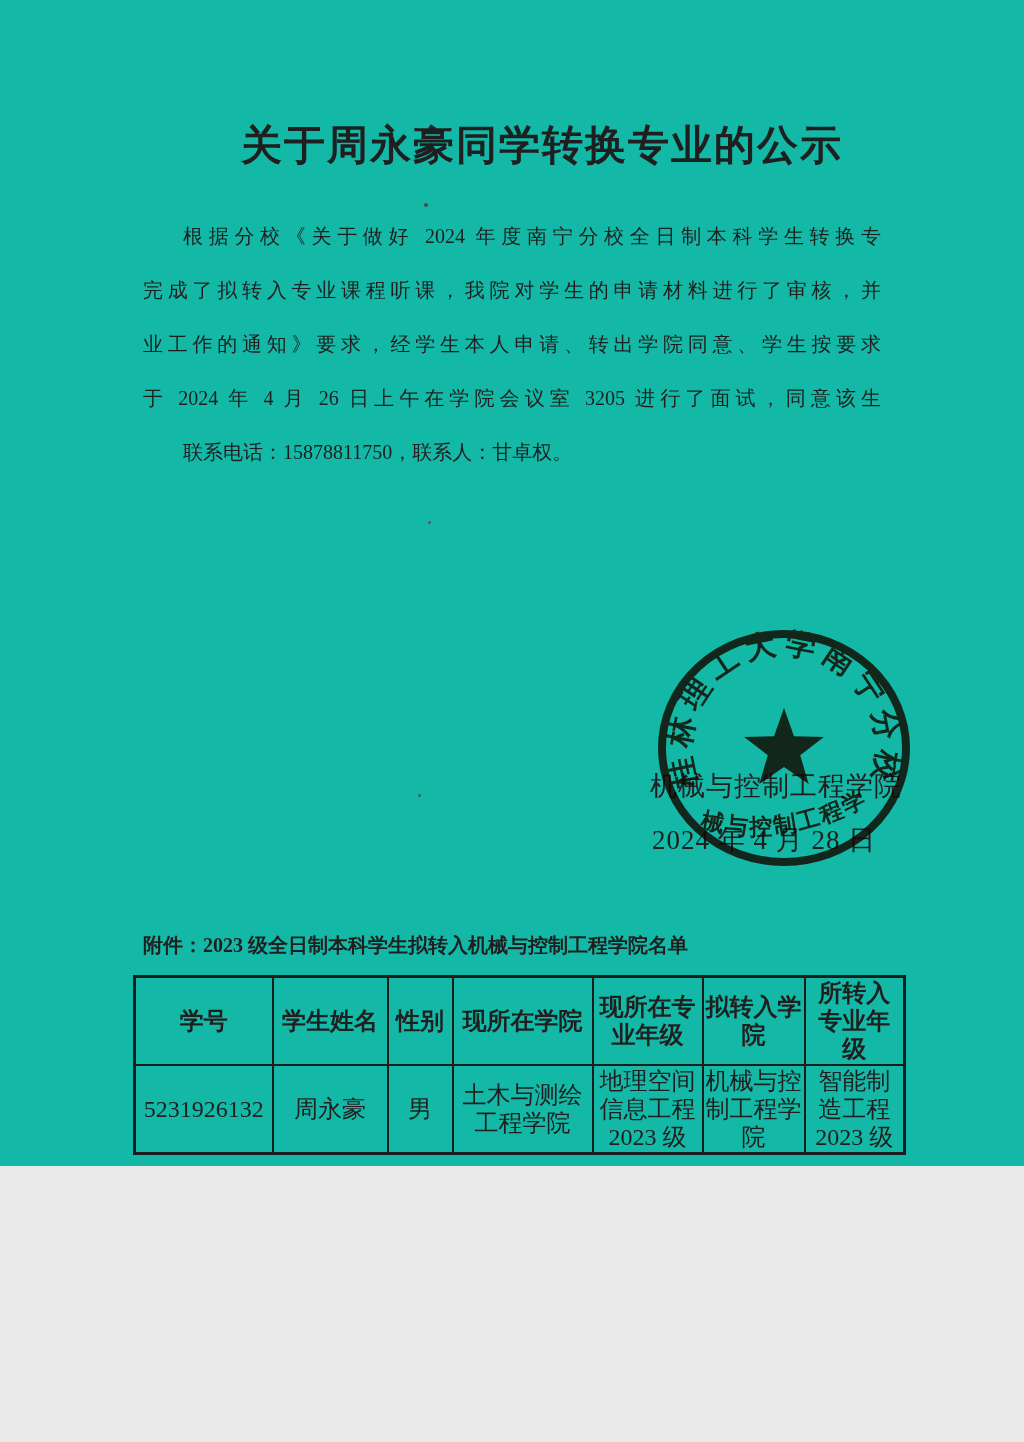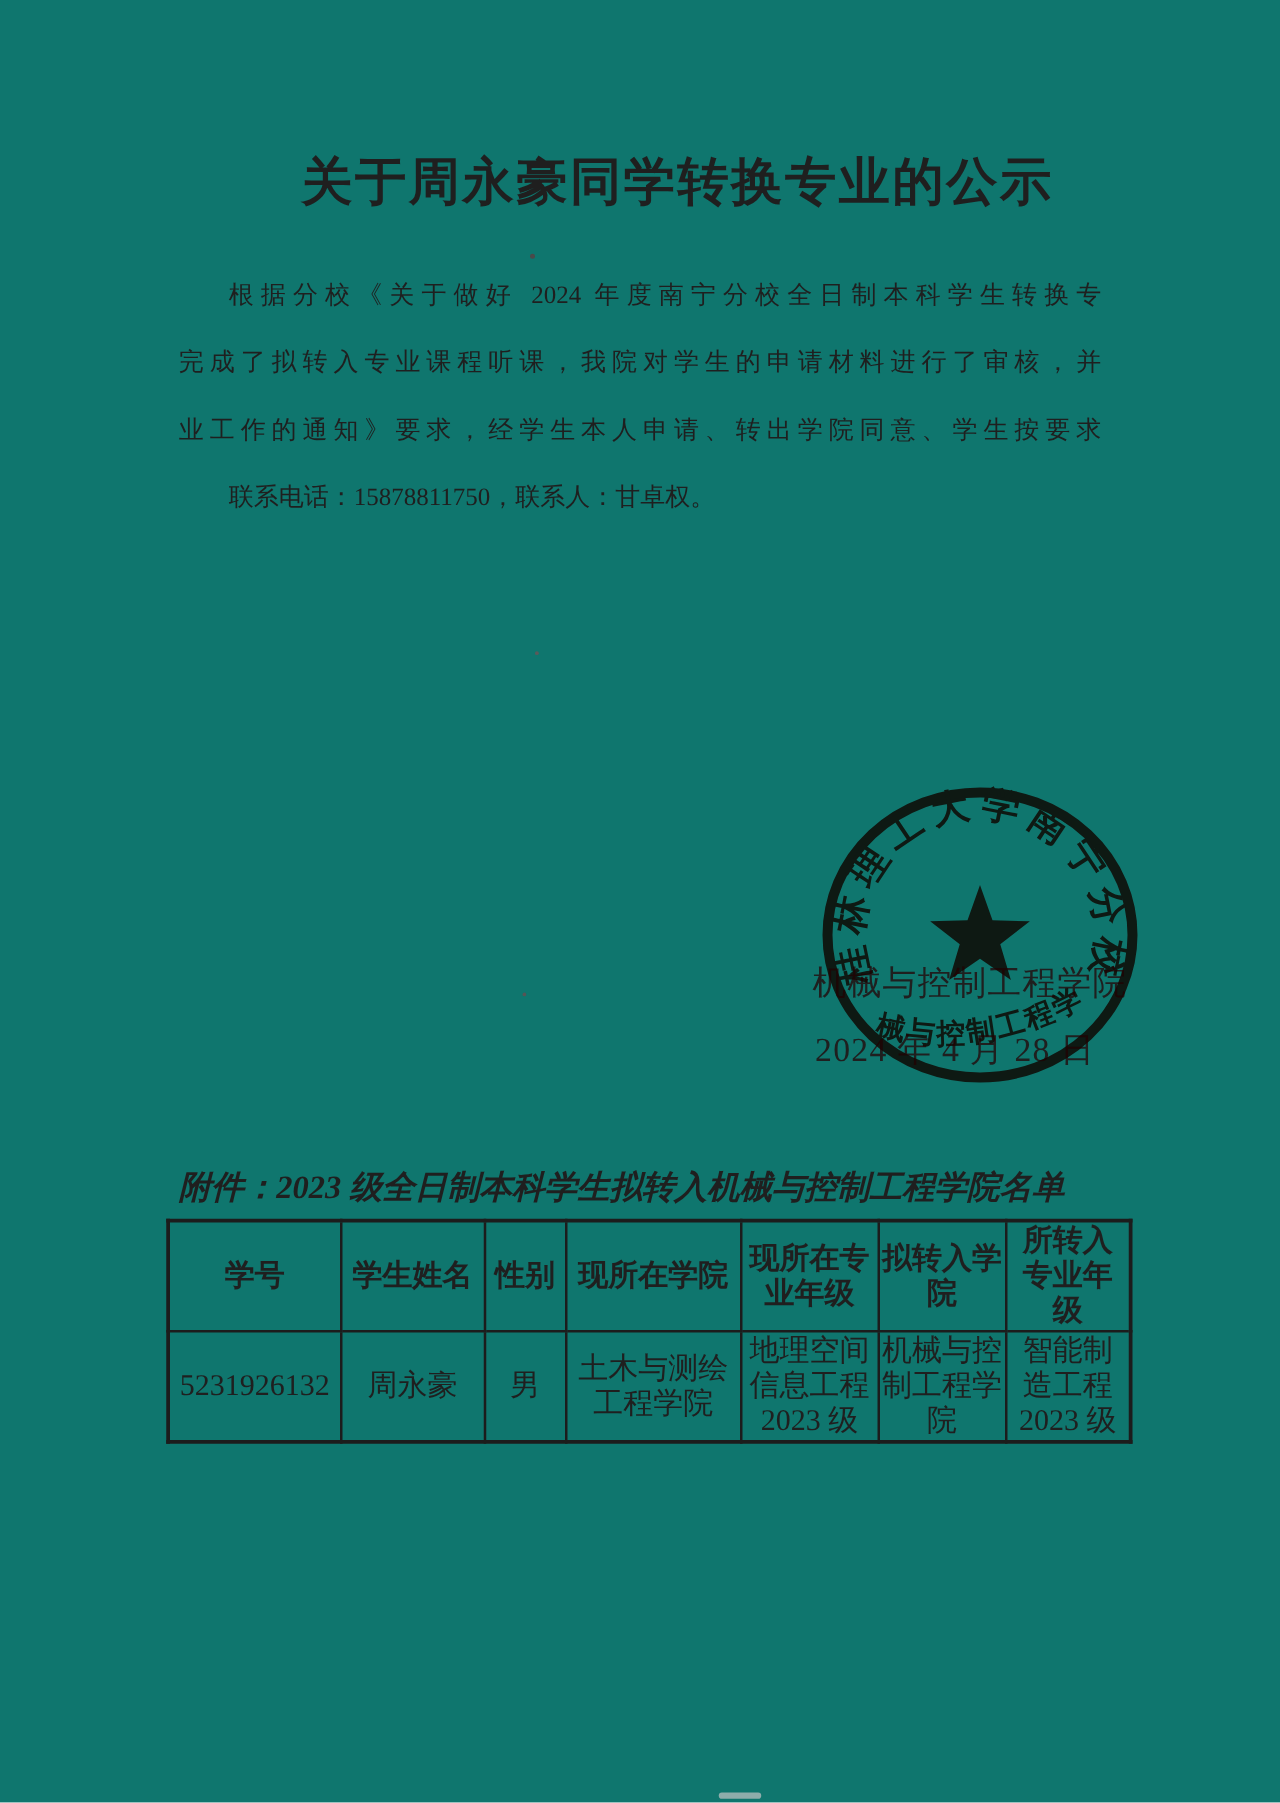--- a/index.html
+++ b/index.html
@@ -1,20 +1,20 @@
 <!DOCTYPE html>
 <html><head>
 <meta charset="utf-8">
 <style>
   html,body{margin:0;padding:0;background:#e9e9e9;}
   .page{
     position:relative;
-    width:1024px;height:1442px;
+    width:1024px;height:1166px;
     margin:0 auto;
-    background:#0f766e;
+    background:#14b8a6;
     font-family:"Liberation Serif","DejaVu Serif",serif;
     color:#1f1f1f;
     overflow:hidden;
   }
   .doc-title{
     position:absolute;top:118px;left:30px;width:1024px;
     text-align:center;
     font-size:41px;font-weight:bold;letter-spacing:2px;
   }
   .body-block{
@@ -47,21 +47,21 @@
   .seal-ring-text{
     fill:#df2318;font-size:30px;font-weight:bold;letter-spacing:7px;
     font-family:"Liberation Serif","DejaVu Serif",serif;
   }
   .seal-bottom-text{
     fill:#df2318;font-size:23px;font-weight:bold;letter-spacing:2px;
     font-family:"Liberation Serif","DejaVu Serif",serif;
   }
   .attachment-heading{
     position:absolute;top:932px;left:143px;
-    font-size:26px;font-weight:bold;white-space:nowrap;font-style:italic;
+    font-size:20px;font-weight:bold;white-space:nowrap;
   }
   table.roster{
     position:absolute;top:975px;left:133px;
     width:770px;
     border-collapse:collapse;
     table-layout:fixed;
     font-size:24px;
     color:#1f1f1f;
     border:3px solid #1c1c1c;
   }
@@ -89,20 +89,21 @@
 <body>
 
 <div class="page">
 
   <div class="doc-title">关于周永豪同学转换专业的公示</div>
 
   <div class="body-block">
     <div class="body-line fill indent">根据分校《关于做好 2024 年度南宁分校全日制本科学生转换专</div>
     <div class="body-line fill">完成了拟转入专业课程听课，我院对学生的申请材料进行了审核，并</div>
     <div class="body-line fill">业工作的通知》要求，经学生本人申请、转出学院同意、学生按要求</div>
+    <div class="body-line fill">于 2024 年 4 月 26 日上午在学院会议室 3205 进行了面试，同意该生</div>
     <div class="body-line indent">联系电话：15878811750，联系人：甘卓权。</div>
   </div>
 
   <div class="signature-org">机械与控制工程学院</div>
   <div class="signature-date">2024 年 4 月 28 日</div>
 
   <div class="seal">
     <svg viewBox="0 0 268 248" xmlns="http://www.w3.org/2000/svg" xmlns:xlink="http://www.w3.org/1999/xlink">
       <ellipse cx="134" cy="120" rx="122" ry="114" fill="none" stroke="#df2318" stroke-width="8"></ellipse>
       <path id="sealArc" d="M 45.7 152.2 A 94 94 0 1 1 222.3 152.2" fill="none"></path>

